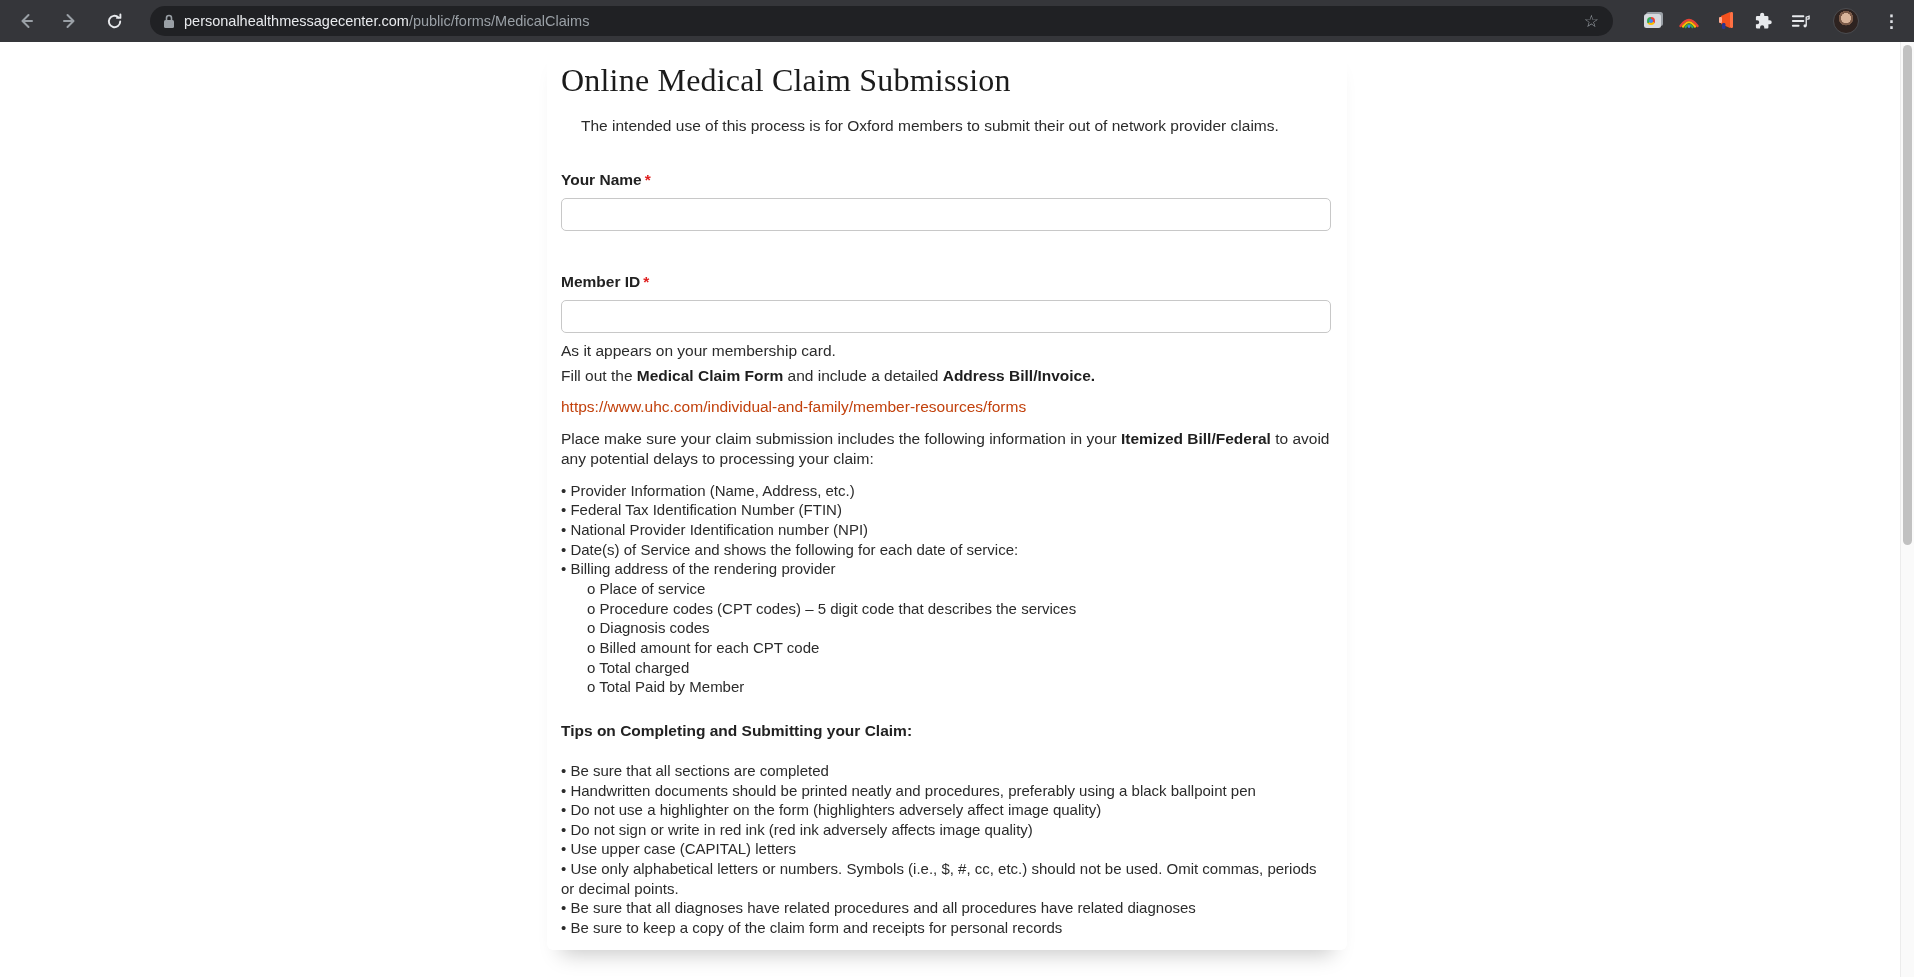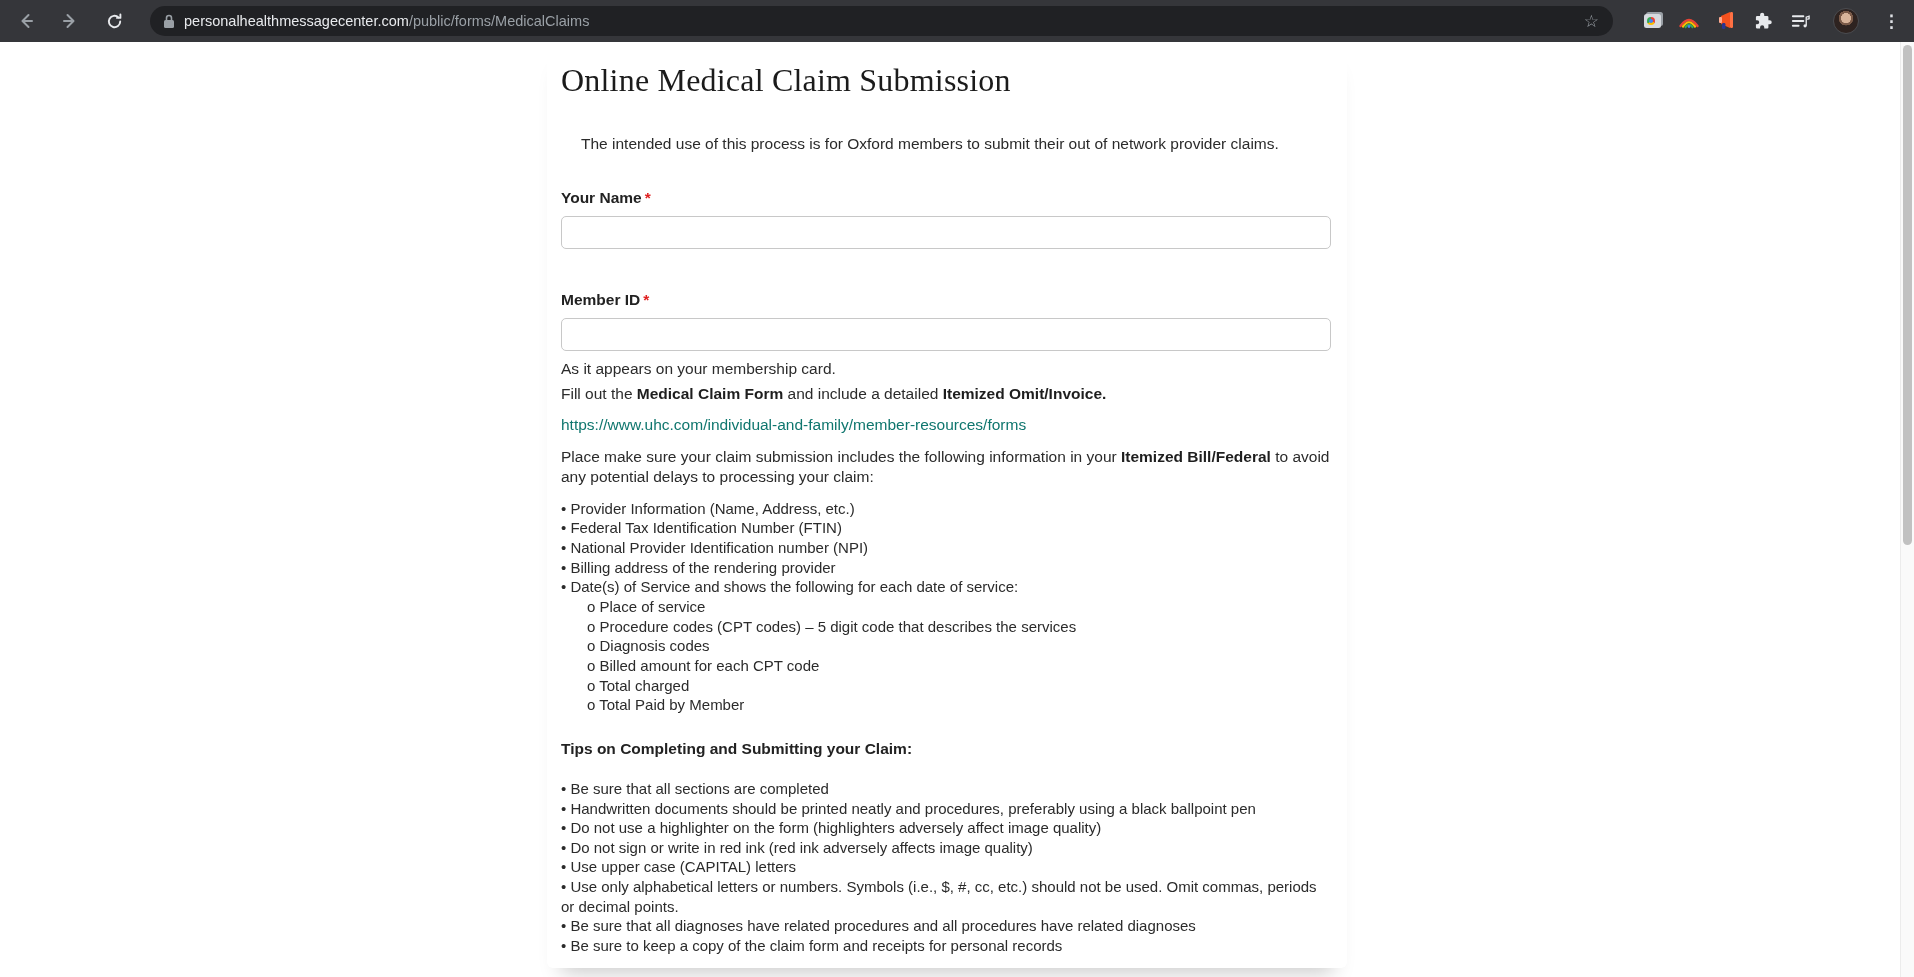--- a/index.html
+++ b/index.html
@@ -34,33 +34,33 @@
   .kebab { color:#dfe1e5; font-size:17px; letter-spacing:0; line-height:1; padding:0 4px 0 8px;
            cursor:pointer; font-weight:bold; }
 
   
   .page { position:relative; width:1914px; height:935px; background:#fff; }
   .content { width:800px; margin-left:547px; padding-top:0; }
   .card { padding:20px 14px 12px 14px;
           box-shadow:0 18px 20px -14px rgba(0,0,0,0.22);
           border-radius:0 0 6px 6px; background:#fff; }
   h1.form-title { font-family:"Liberation Serif", serif; font-weight:400; font-size:32px;
-                  color:#1b1b1b; margin-bottom:36px; letter-spacing:.2px; }
+                  color:#1b1b1b; margin-bottom:18px; letter-spacing:.2px; }
   .intro { font-size:15.5px; color:#2b2b2b; margin-bottom:36px;margin-left:20px; }
   .field { margin-bottom:42px; }
   .field.tight { margin-bottom:0; }
   .f-label { font-size:15.5px; font-weight:bold; color:#222; margin-bottom:9px; }
   .req { color:#e02020; font-weight:bold; margin-left:3px; }
   .f-input { width:770px; height:33px; border:1px solid #c8c8c8; border-radius:5px;
              background:#fff; padding:0 10px; font-size:15px; color:#222; outline:none; display:block; }
   .helper { font-size:15.5px; color:#2b2b2b; margin-top:9px; margin-bottom:6px; }
   .para { font-size:15.5px; color:#2b2b2b; line-height:1.32; margin-bottom:11px; max-width:775px; }
   .para b { color:#1e1e1e; }
   .link-line { margin-bottom:11px; }
-  .link { font-size:15.5px; color:#0f766e; text-decoration:none; cursor:pointer; }
+  .link { font-size:15.5px; color:#c2410c; text-decoration:none; cursor:pointer; }
   ul.plain { list-style:none; font-size:15px; color:#2b2b2b; line-height:1.31; max-width:775px; }
   ul.plain li { margin:0; }
   ul.plain.sub li { padding-left:26px; }
   .tips-head { font-size:15.5px; font-weight:bold; color:#222; margin:25px 0 21px 0; }
 
   
   .scrollbar { position:fixed; top:42px; right:0; width:14px; height:935px;
                background:#fafafa; border-left:1px solid #ececec; }
   .scroll-thumb { position:absolute; top:3px; left:2px; width:9px; height:500px;
                   background:#c1c1c1; border-radius:5px; cursor:pointer; }
@@ -154,32 +154,32 @@
         <div class="f-label"><span>Your Name</span><span class="req">*</span></div>
         <input class="f-input" type="text" placeholder="" style="">
       </div>
 
       <div class="field tight">
         <div class="f-label"><span>Member ID</span><span class="req">*</span></div>
         <input class="f-input" type="text" placeholder="" style="">
         <div class="helper">As it appears on your membership card.</div>
       </div>
 
-      <p class="para"><span>Fill out the </span><b>Medical Claim Form</b><span> and include a detailed </span><b>Itemized Omit/Invoice.</b></p>
+      <p class="para"><span>Fill out the </span><b>Medical Claim Form</b><span> and include a detailed </span><b>Address Bill/Invoice.</b></p>
 
       <p class="para link-line"><a class="link" href="#">https://www.uhc.com/individual-and-family/member-resources/forms</a></p>
 
       <p class="para"><span>Place make sure your claim submission includes the following information in your </span><b>Itemized Bill/Federal</b><span> to avoid any potential delays to processing your claim:</span></p>
 
       <ul class="plain">
         <li>• Provider Information (Name, Address, etc.)</li>
         <li>• Federal Tax Identification Number (FTIN)</li>
         <li>• National Provider Identification number (NPI)</li>
+        <li>• Date(s) of Service and shows the following for each date of service:</li>
         <li>• Billing address of the rendering provider</li>
-        <li>• Date(s) of Service and shows the following for each date of service:</li>
       </ul>
       <ul class="plain sub">
         <li>o Place of service</li>
         <li>o Procedure codes (CPT codes) – 5 digit code that describes the services</li>
         <li>o Diagnosis codes</li>
         <li>o Billed amount for each CPT code</li>
         <li>o Total charged</li>
         <li>o Total Paid by Member</li>
       </ul>
 

